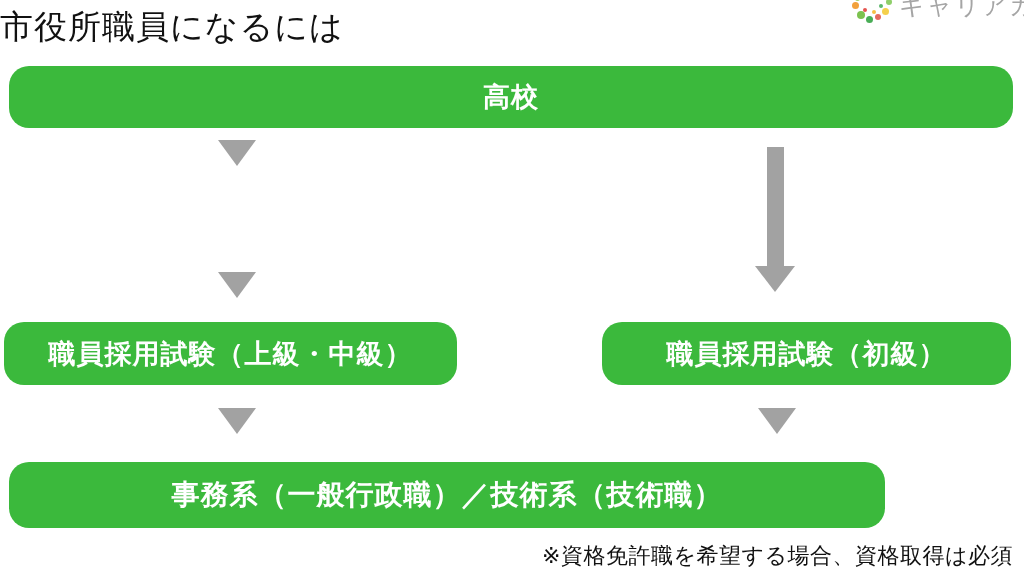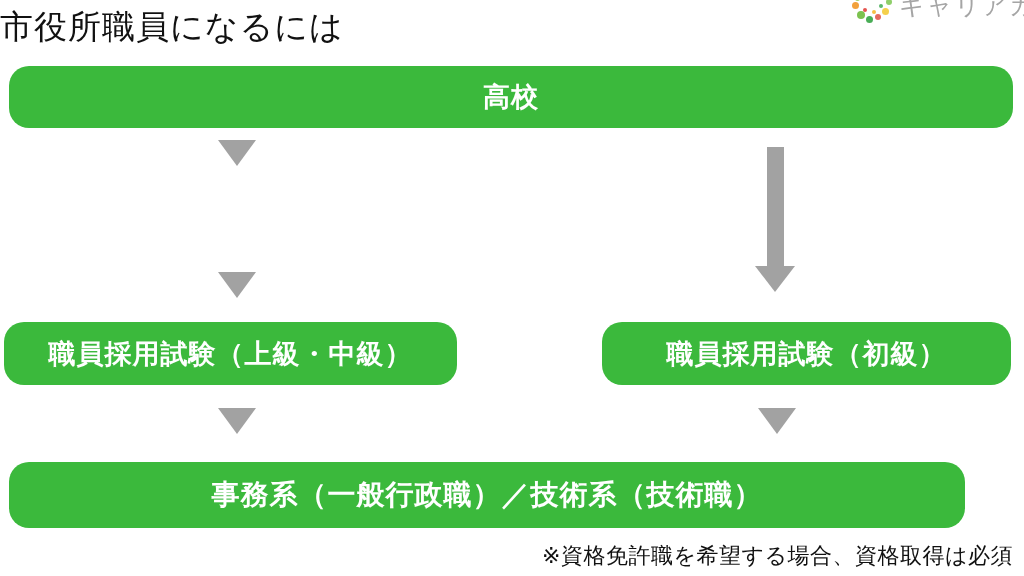--- a/index.html
+++ b/index.html
@@ -23,21 +23,21 @@
   }
   .node{
     position:absolute;background:var(--node-green);border-radius:20px;
     display:flex;align-items:center;justify-content:center;
     color:var(--node-text);font-size:27px;font-weight:700;letter-spacing:1px;
   }
   .node-highschool{left:9px;top:66px;width:1004px;height:62px;}
   .node-university{left:8px;top:187px;width:453px;height:62px;}
   .node-exam-upper{left:4px;top:322px;width:453px;height:63px;align-items:center;}
   .node-exam-beginner{left:558px;top:322px;width:409px;height:63px;margin-left:44px;}
-  .node-jobs{left:9px;top:462px;width:956px;height:66px;font-size:28px;}
+  .node-jobs{left:9px;top:462px;width:876px;height:66px;font-size:28px;}
   .tri{
     position:absolute;width:0;height:0;
     border-left:19px solid transparent;border-right:19px solid transparent;
     border-top:26px solid var(--arrow-gray);
   }
   .tri-1{left:218px;top:140px;}
   .tri-2{left:218px;top:272px;}
   .tri-3l{left:218px;top:408px;}
   .tri-3r{left:758px;top:408px;}
   .long-arrow-shaft{

